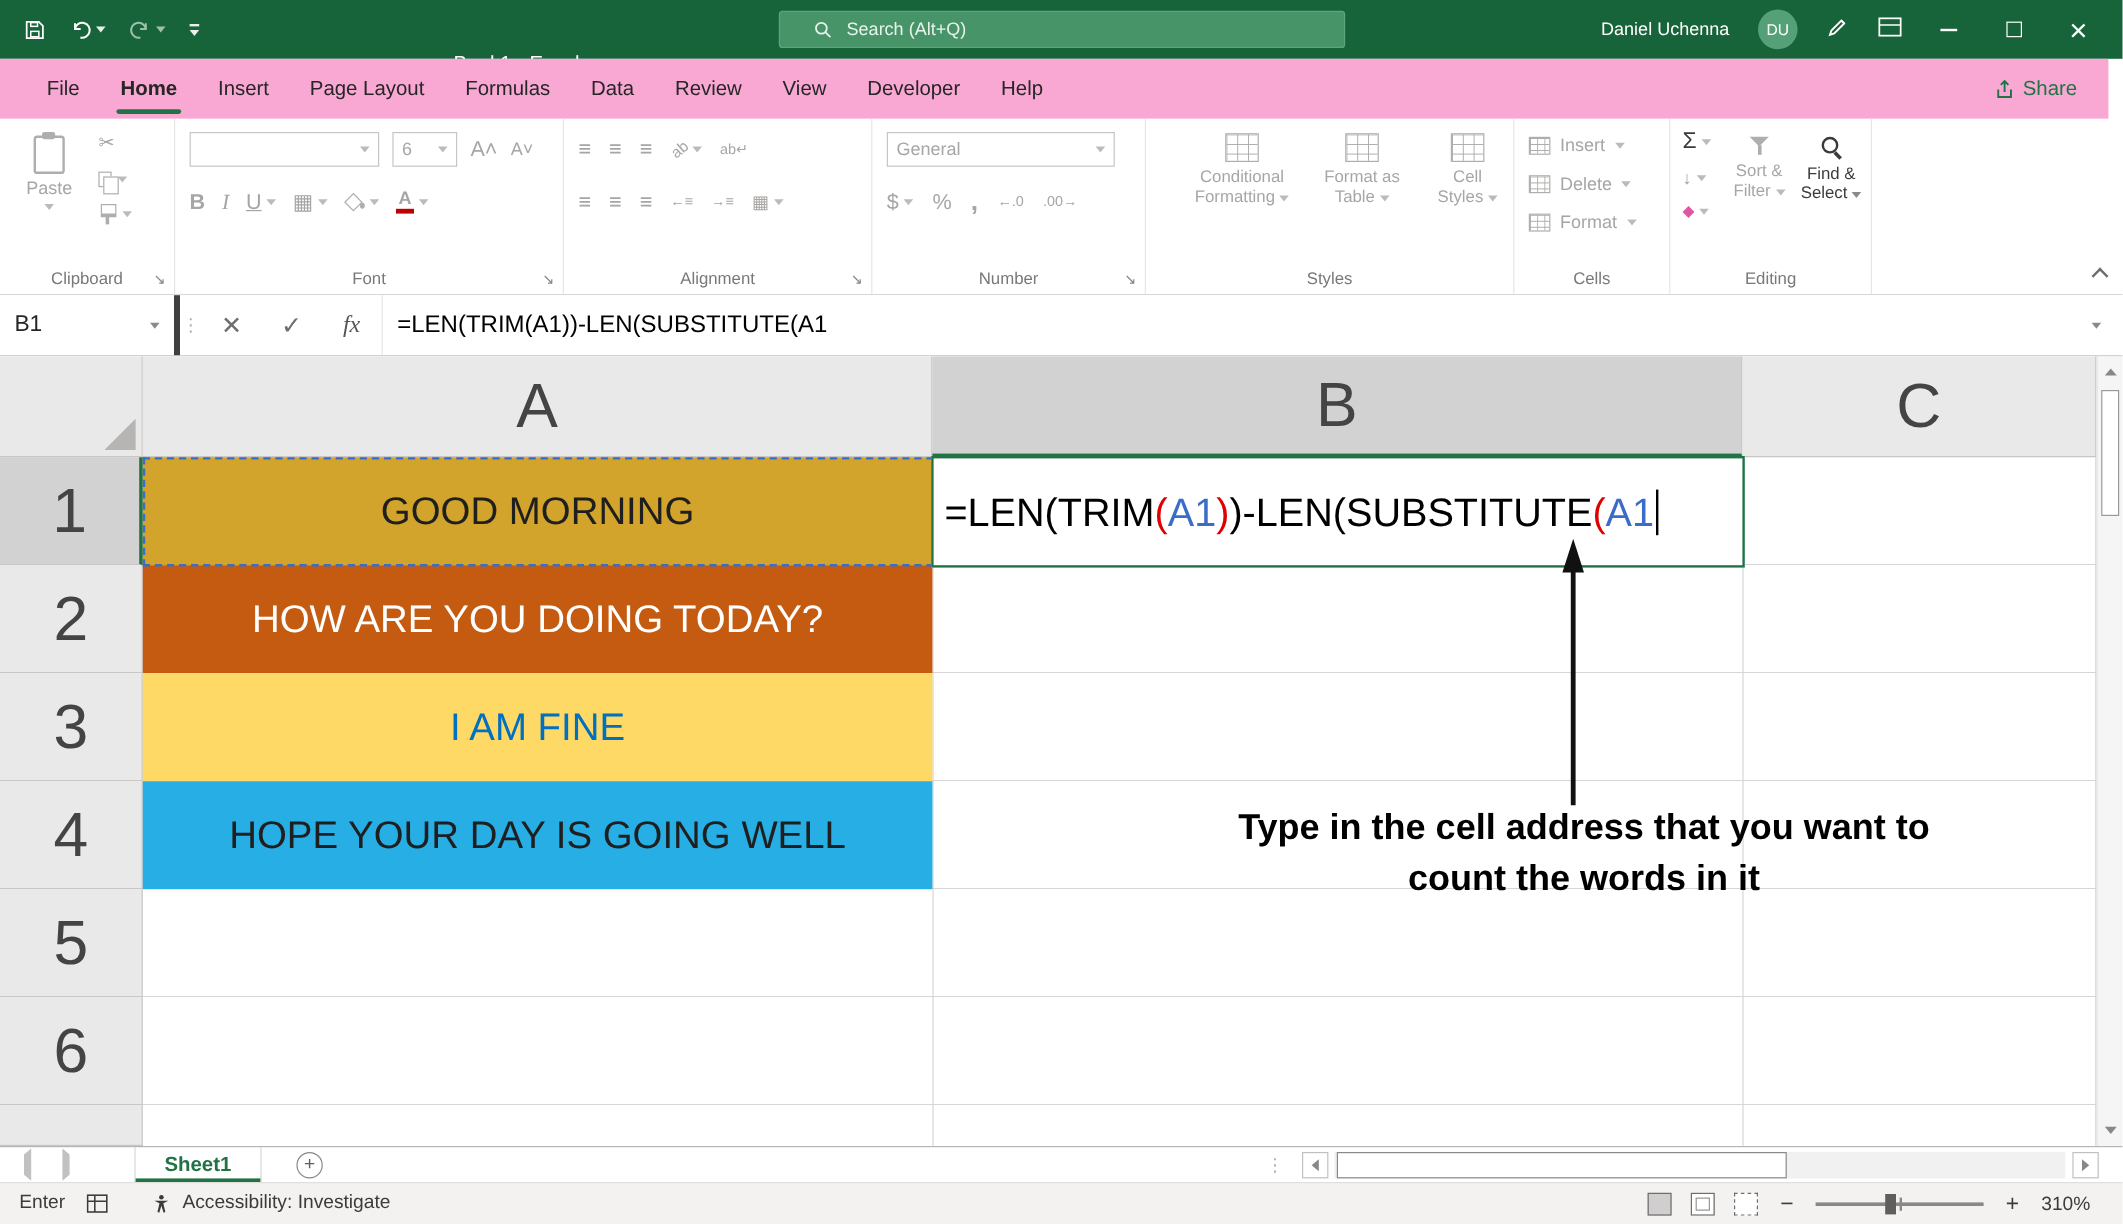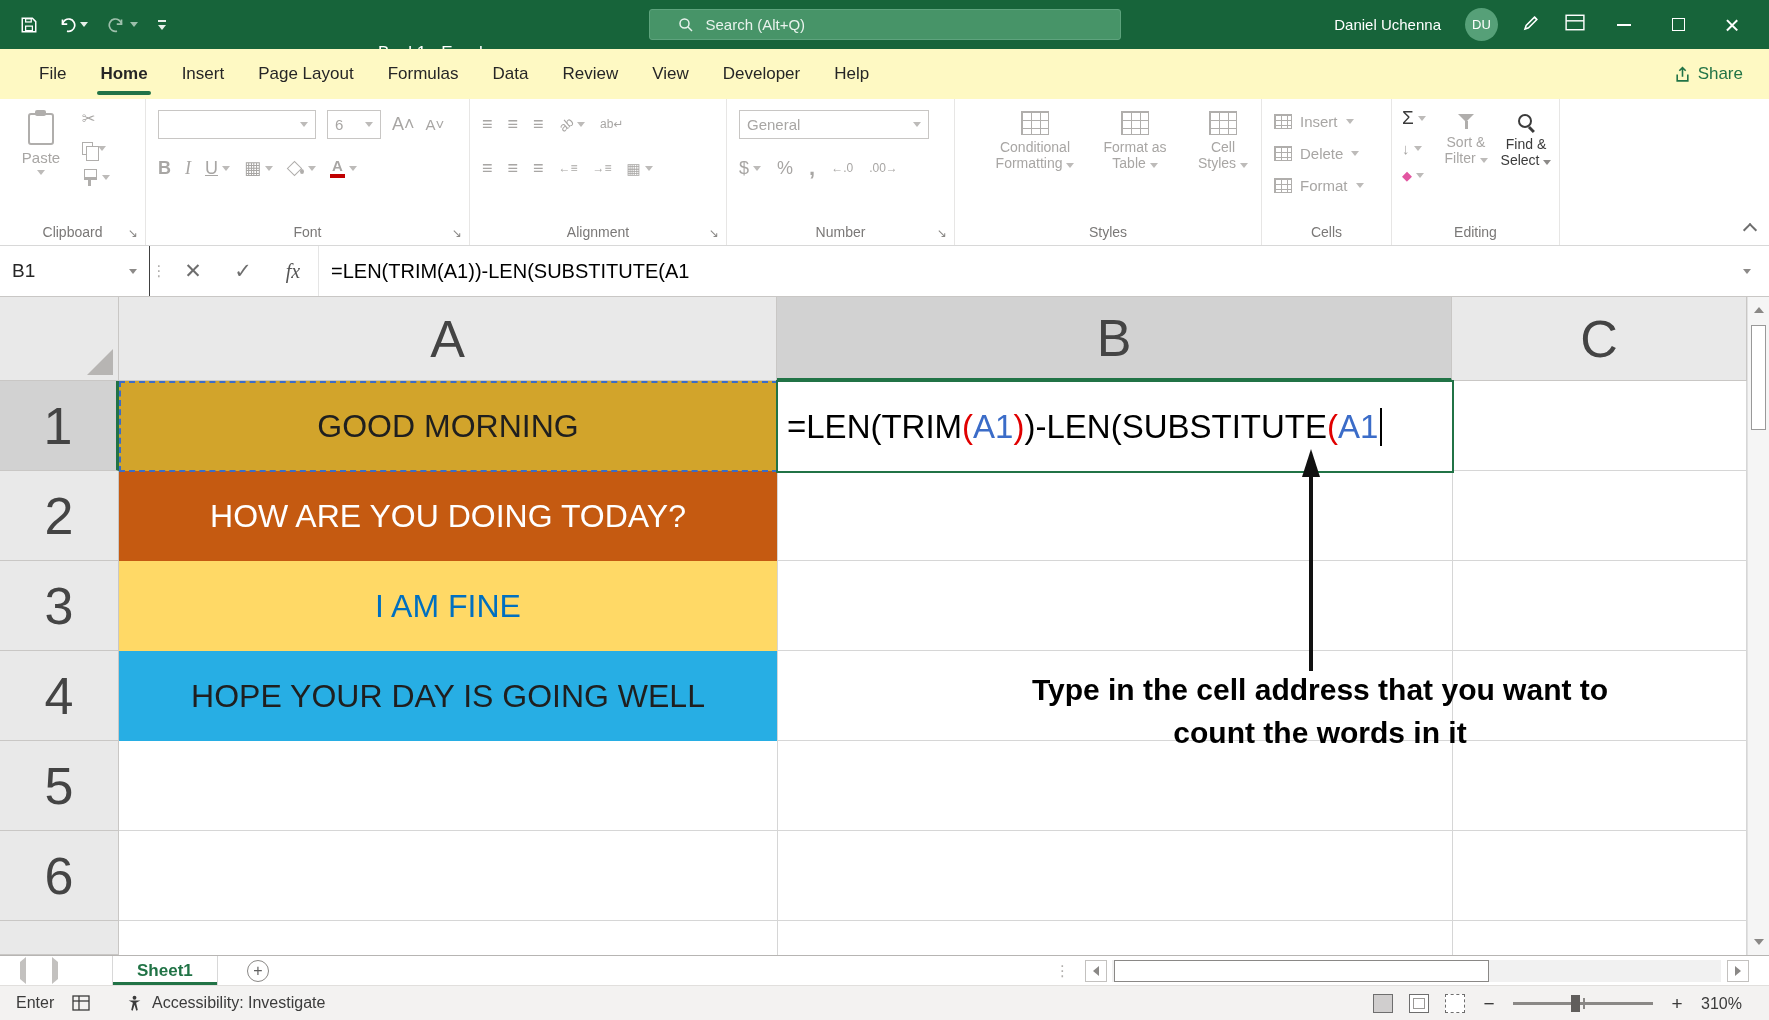--- a/index.html
+++ b/index.html
@@ -20,21 +20,21 @@
   .tb-search { position:absolute; left:50%; top:9px; transform:translateX(-50%); width:472px; height:31px; background:#479468; border:1px solid #5ea37d; border-radius:3px; display:flex; align-items:center; gap:12px; padding-left:28px; font-size:15px; color:#e9f3ed; }
   .tb-right { position:absolute; right:0; top:0; height:49px; display:flex; align-items:center; gap:24px; padding-right:22px; }
   .tb-user { font-size:15px; }
   .avatar { width:33px; height:33px; border-radius:50%; background:#56a078; display:flex; align-items:center; justify-content:center; font-size:13px; color:#fff; }
   .win-btn { display:flex; align-items:center; justify-content:center; width:30px; height:49px; }
   .win-min { width:14px; height:2px; background:#fff; }
   .win-max { width:13px; height:13px; border:1.5px solid #fff; }
   .win-close { font-size:26px; font-weight:300; line-height:1; color:#fff; }
 
   
-  .menubar { position:absolute; left:0; top:49px; right:0; height:50px; background:#fef9c3; display:flex; align-items:center; padding-left:22px; font-size:17px; color:#262626; }
+  .menubar { position:absolute; left:0; top:49px; right:12px; height:50px; background:#f9a8d4; display:flex; align-items:center; padding-left:22px; font-size:17px; color:#262626; }
   .menu-tab { padding:0 17px; height:50px; display:flex; align-items:center; position:relative; cursor:default; }
   .menu-tab.active { font-weight:bold; }
   .menu-tab.active::after { content:''; position:absolute; left:14px; right:14px; bottom:4px; height:4px; background:#217346; border-radius:2px; }
   .share-btn { position:absolute; right:26px; top:0; height:50px; display:flex; align-items:center; gap:7px; color:#217346; font-size:17px; }
 
   
   .ribbon { position:absolute; left:0; top:99px; right:0; height:147px; background:#fff; border-bottom:1px solid #D8D8D8; color:#A8A6A4; }
   .rgroup { position:absolute; top:0; bottom:0; border-right:1px solid #E7E6E5; }
   .rgroup-label { position:absolute; bottom:5px; left:0; right:0; text-align:center; font-size:14px; color:#7a7877; }
   .launcher { position:absolute; bottom:6px; right:7px; font-size:12px; color:#8a8886; line-height:1; }
@@ -71,21 +71,21 @@
   .funnel { position:relative; width:18px; height:17px; }
   .funnel::before { content:''; position:absolute; left:1px; top:1px; border-left:8px solid transparent; border-right:8px solid transparent; border-top:8px solid #B0AEAC; }
   .funnel::after { content:''; position:absolute; left:7.5px; top:8px; width:3px; height:8px; background:#B0AEAC; }
   .mag { position:relative; width:19px; height:19px; }
   .mag::before { content:''; position:absolute; left:1px; top:1px; width:10px; height:10px; border:2px solid #3b3b3b; border-radius:50%; }
   .mag::after { content:''; position:absolute; left:13px; top:13px; width:7px; height:2.5px; background:#3b3b3b; transform:rotate(45deg); transform-origin:0 0; }
   .collapse-chevron { position:absolute; right:14px; bottom:10px; width:10px; height:10px; border-left:2px solid #6e6e6e; border-top:2px solid #6e6e6e; transform:rotate(45deg); }
 
   
   .fbar { position:absolute; left:0; top:246px; right:0; height:51px; background:#fff; border-bottom:1px solid #C9C7C5; display:flex; align-items:stretch; }
-  .name-box { width:150px; border-right:1px solid #404040; display:flex; align-items:center; justify-content:space-between; padding:0 12px; font-size:19px; color:#262626; }
+  .name-box { width:150px; border-right:5px solid #404040; display:flex; align-items:center; justify-content:space-between; padding:0 12px; font-size:19px; color:#262626; }
   .fbar-grip { width:18px; display:flex; align-items:center; justify-content:center; color:#B0AEAC; font-size:15px; }
   .fbar-btn { width:50px; display:flex; align-items:center; justify-content:center; font-size:21px; color:#6e6e6e; }
   .fbar-fx { font-family:"Liberation Serif","DejaVu Serif",serif; font-style:italic; font-size:20px; color:#555; }
   .fbar-formula { flex:1; display:flex; align-items:center; padding-left:12px; font-size:20px; color:#000; border-left:1px solid #E5E5E5; }
   .fbar-expand { width:44px; display:flex; align-items:center; justify-content:center; }
 
   
   .sheet { position:absolute; left:0; top:297px; width:1747px; height:658px; background:#fff; }
   .corner { position:absolute; left:0; top:0; width:119px; height:84px; background:#E9E9E9; border-right:1px solid #C9C7C5; border-bottom:1px solid #C9C7C5; }
   .corner::after { content:''; position:absolute; right:5px; bottom:5px; width:0; height:0; border-left:26px solid transparent; border-bottom:26px solid #B7B5B3; }

